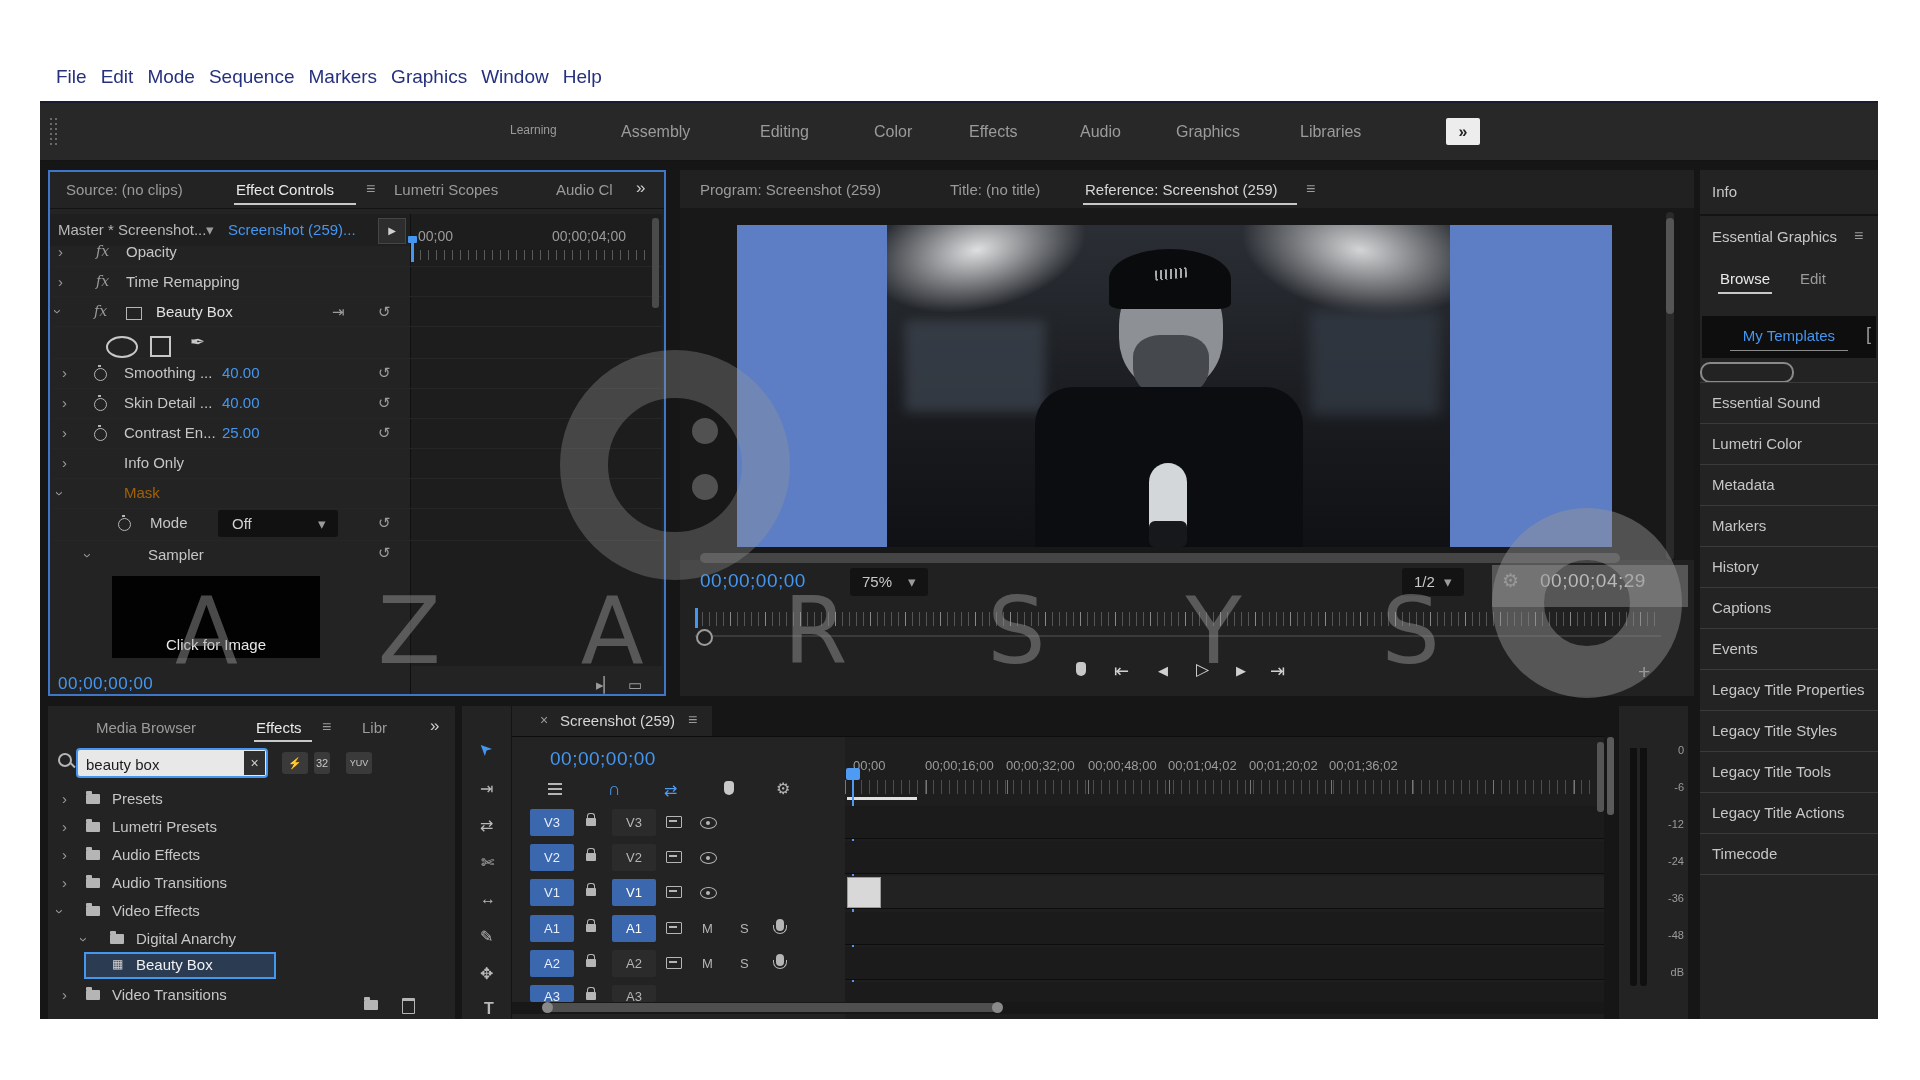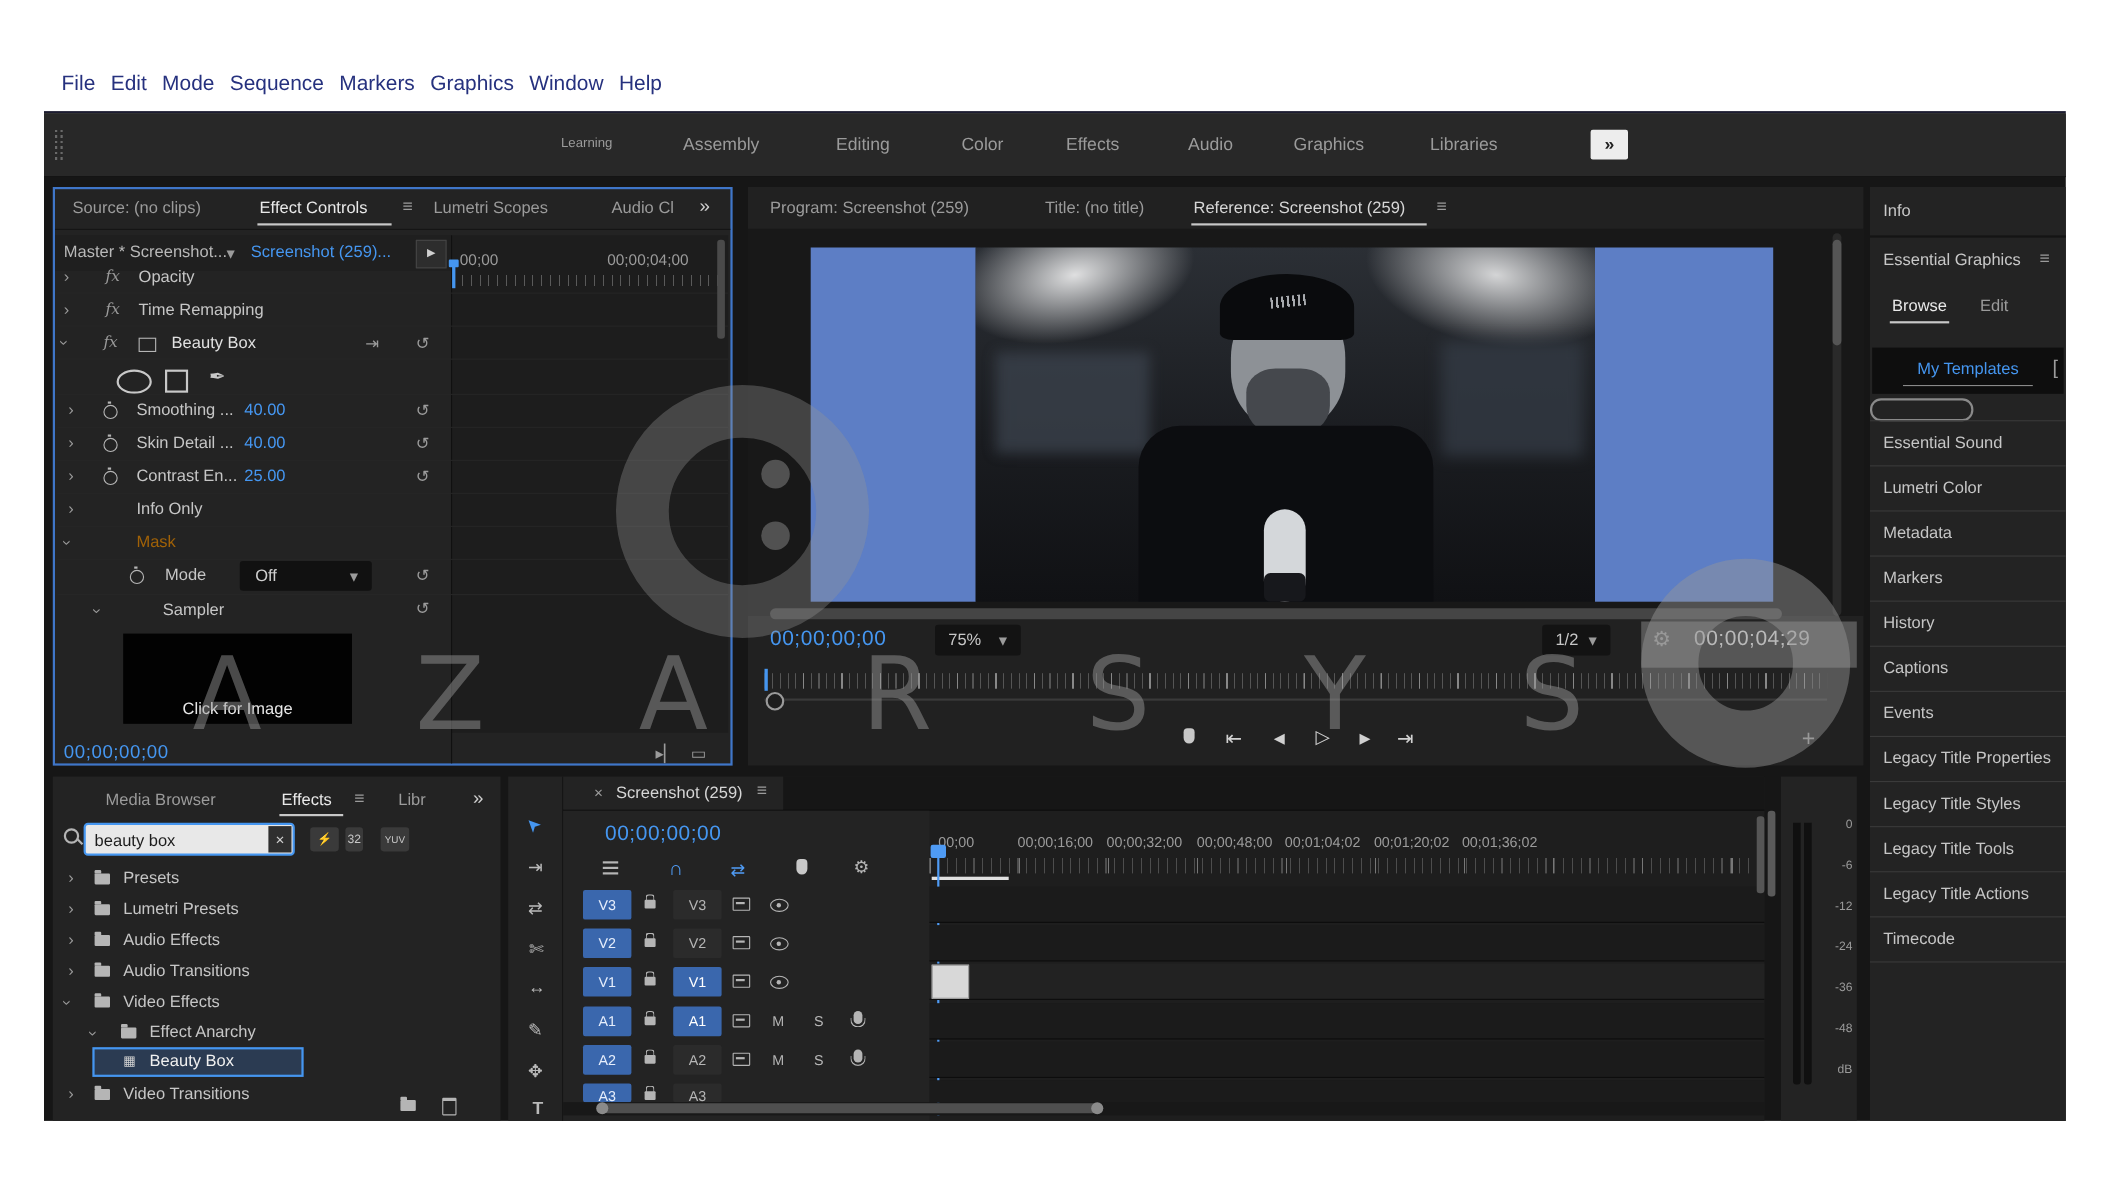--- a/index.html
+++ b/index.html
@@ -279,21 +279,21 @@
   <span class="folderic" style="left:86px;top:850px;"></span>
   <span class="t" style="left:112px;top:846px;">Audio Effects</span>
   <span class="t dim" style="left:62px;top:874px;">›</span>
   <span class="folderic" style="left:86px;top:878px;"></span>
   <span class="t" style="left:112px;top:874px;">Audio Transitions</span>
   <span class="t dim chevd" style="left:58px;top:903px;">›</span>
   <span class="folderic" style="left:86px;top:906px;"></span>
   <span class="t" style="left:112px;top:902px;">Video Effects</span>
   <span class="t dim chevd" style="left:82px;top:931px;">›</span>
   <span class="folderic" style="left:110px;top:934px;"></span>
-  <span class="t" style="left:136px;top:930px;">Effect Anarchy</span>
+  <span class="t" style="left:136px;top:930px;">Digital Anarchy</span>
   <div class="abs" style="left:84px;top:952px;width:192px;height:27px;border:2px solid #4596f0;background:#2b3b52;box-sizing:border-box;"></div>
   <span class="t" style="left:112px;top:957px;font-size:12px;color:#d0d0d0;">▦</span>
   <span class="t" style="left:136px;top:956px;color:#f0f0f0;">Beauty Box</span>
   <span class="t dim" style="left:62px;top:986px;">›</span>
   <span class="folderic" style="left:86px;top:990px;"></span>
   <span class="t" style="left:112px;top:986px;">Video Transitions</span>
   <span class="folderic" style="left:364px;top:1000px;"></span>
   <span class="trashic" style="left:402px;top:998px;"></span>
 
   <div class="abs" style="left:462px;top:706px;width:50px;height:313px;background:#232323;border-right:1px solid #141414;box-sizing:border-box;"></div>

